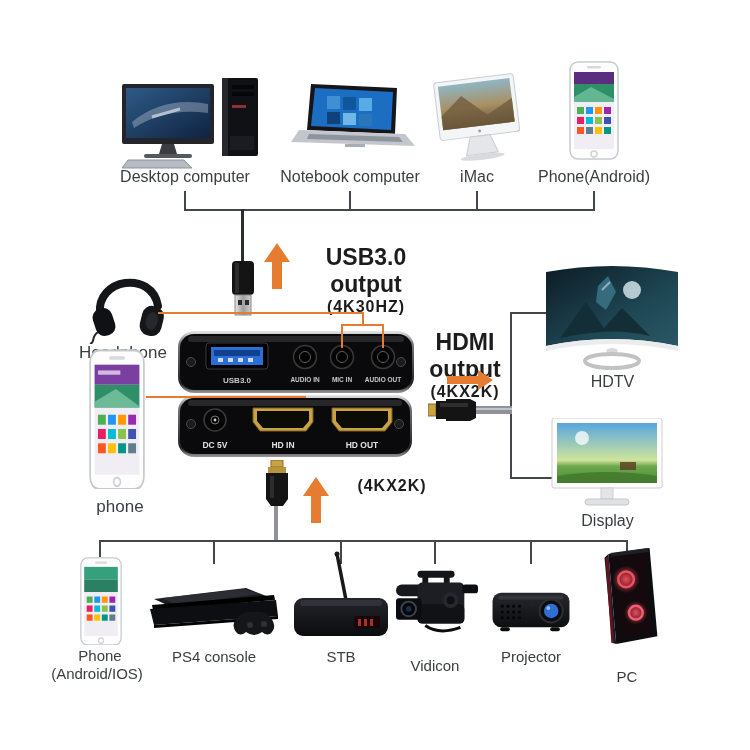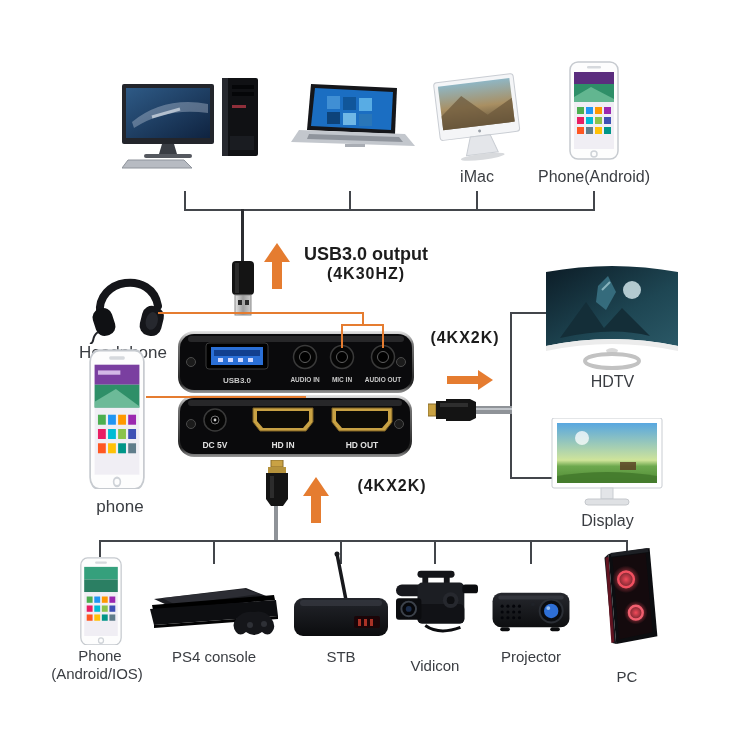--- a/index.html
+++ b/index.html
@@ -2,21 +2,21 @@
 <html><head>
 <meta charset="utf-8">
 <title>Diagram</title>
 <style>
   html,body{margin:0;padding:0;background:#ffffff;}
   #canvas{position:relative;width:750px;height:750px;background:#fff;overflow:hidden;
           font-family:"Liberation Sans",sans-serif;}
   .lbl{position:absolute;text-align:center;color:#3a3d42;font-size:16px;line-height:1.15;}
   .lbl-sm{font-size:15px;}
   .hd{position:absolute;text-align:center;color:#1c1c1c;}
-  .hd .t1{font-size:18px;font-weight:bold;}
+  .hd .t1{font-size:23px;font-weight:bold;}
   .hd .t2{font-size:16px;font-weight:bold;letter-spacing:1px;}
   .kline{position:absolute;background:#43464b;}
   .oline{position:absolute;background:#e57c30;z-index:6;}
   svg{display:block;}
   .dev{position:absolute;z-index:2;}
 </style>
 </head>
 <body>
 
 <div id="canvas">
@@ -94,20 +94,22 @@
         <rect x="26" y="56" width="7" height="7" fill="#8bc34a"></rect>
         <rect x="35" y="56" width="7" height="7" fill="#3f51b5"></rect>
       <rect x="8" y="66" width="7" height="7" fill="#ff5722"></rect>
         <rect x="17" y="66" width="7" height="7" fill="#607d8b"></rect>
         <rect x="26" y="66" width="7" height="7" fill="#ffc107"></rect>
         <rect x="35" y="66" width="7" height="7" fill="#009688"></rect>
     </g>
     <circle cx="25" cy="93" r="3" fill="none" stroke="#cfd3d8" stroke-width="1.5"></circle>
   </svg>
 
+  <div class="lbl" style="left:110px;top:168px;width:150px;">Desktop computer</div>
+  <div class="lbl" style="left:270px;top:168px;width:160px;">Notebook computer</div>
   <div class="lbl" style="left:437px;top:168px;width:80px;">iMac</div>
   <div class="lbl" style="left:529px;top:168px;width:130px;">Phone(Android)</div>
 
   <div class="kline" style="left:184px;top:209px;width:411px;height:2px;"></div>
   <div class="kline" style="left:184px;top:191px;width:2px;height:20px;"></div>
   <div class="kline" style="left:349px;top:191px;width:2px;height:20px;"></div>
   <div class="kline" style="left:476px;top:191px;width:2px;height:20px;"></div>
   <div class="kline" style="left:593px;top:191px;width:2px;height:20px;"></div>
   <div class="kline" style="left:241px;top:209px;width:3px;height:54px;background:#2b2d31;"></div>
 
@@ -228,20 +230,21 @@
     <path d="M75,13 h60 v14 l-7,9 h-46 l-7,-9 z" fill="#c9a244" stroke="#7a5f22"></path>
     <path d="M79,16 h52 v10 l-6,7 h-40 l-6,-7 z" fill="#0d0b06"></path>
     <path d="M154,13 h60 v14 l-7,9 h-46 l-7,-9 z" fill="#c9a244" stroke="#7a5f22"></path>
     <path d="M158,16 h52 v10 l-6,7 h-40 l-6,-7 z" fill="#0d0b06"></path>
     <text x="37" y="53" text-anchor="middle" font-size="8.5" font-weight="bold" fill="#e0e0e0">DC 5V</text>
     <text x="105" y="53" text-anchor="middle" font-size="8.5" font-weight="bold" fill="#e0e0e0">HD IN</text>
     <text x="184" y="53" text-anchor="middle" font-size="8.5" font-weight="bold" fill="#e0e0e0">HD OUT</text>
   </svg>
 
   <div class="hd" style="left:403px;top:329px;width:124px;">
+    <div class="t1">HDMI output</div>
     <div class="t2">(4KX2K)</div>
   </div>
   <svg class="dev" style="left:447px;top:370px;" width="46" height="20" viewBox="0 0 46 20">
     <rect x="0" y="6" width="31" height="8" fill="#e57c30"></rect>
     <polygon points="31,0 46,10 31,20" fill="#e57c30"></polygon>
   </svg>
   <svg class="dev" style="left:428px;top:396px;" width="84" height="28" viewBox="0 0 84 28">
     <rect x="0" y="8" width="8" height="12" fill="#c9a244" stroke="#8a6d2a"></rect>
     <path d="M8,5 h10 v-2 h24 l6,3 v16 l-6,3 h-24 v-2 h-10 z" fill="#141414"></path>
     <rect x="12" y="7" width="28" height="4" fill="#2e2e2e"></rect>

